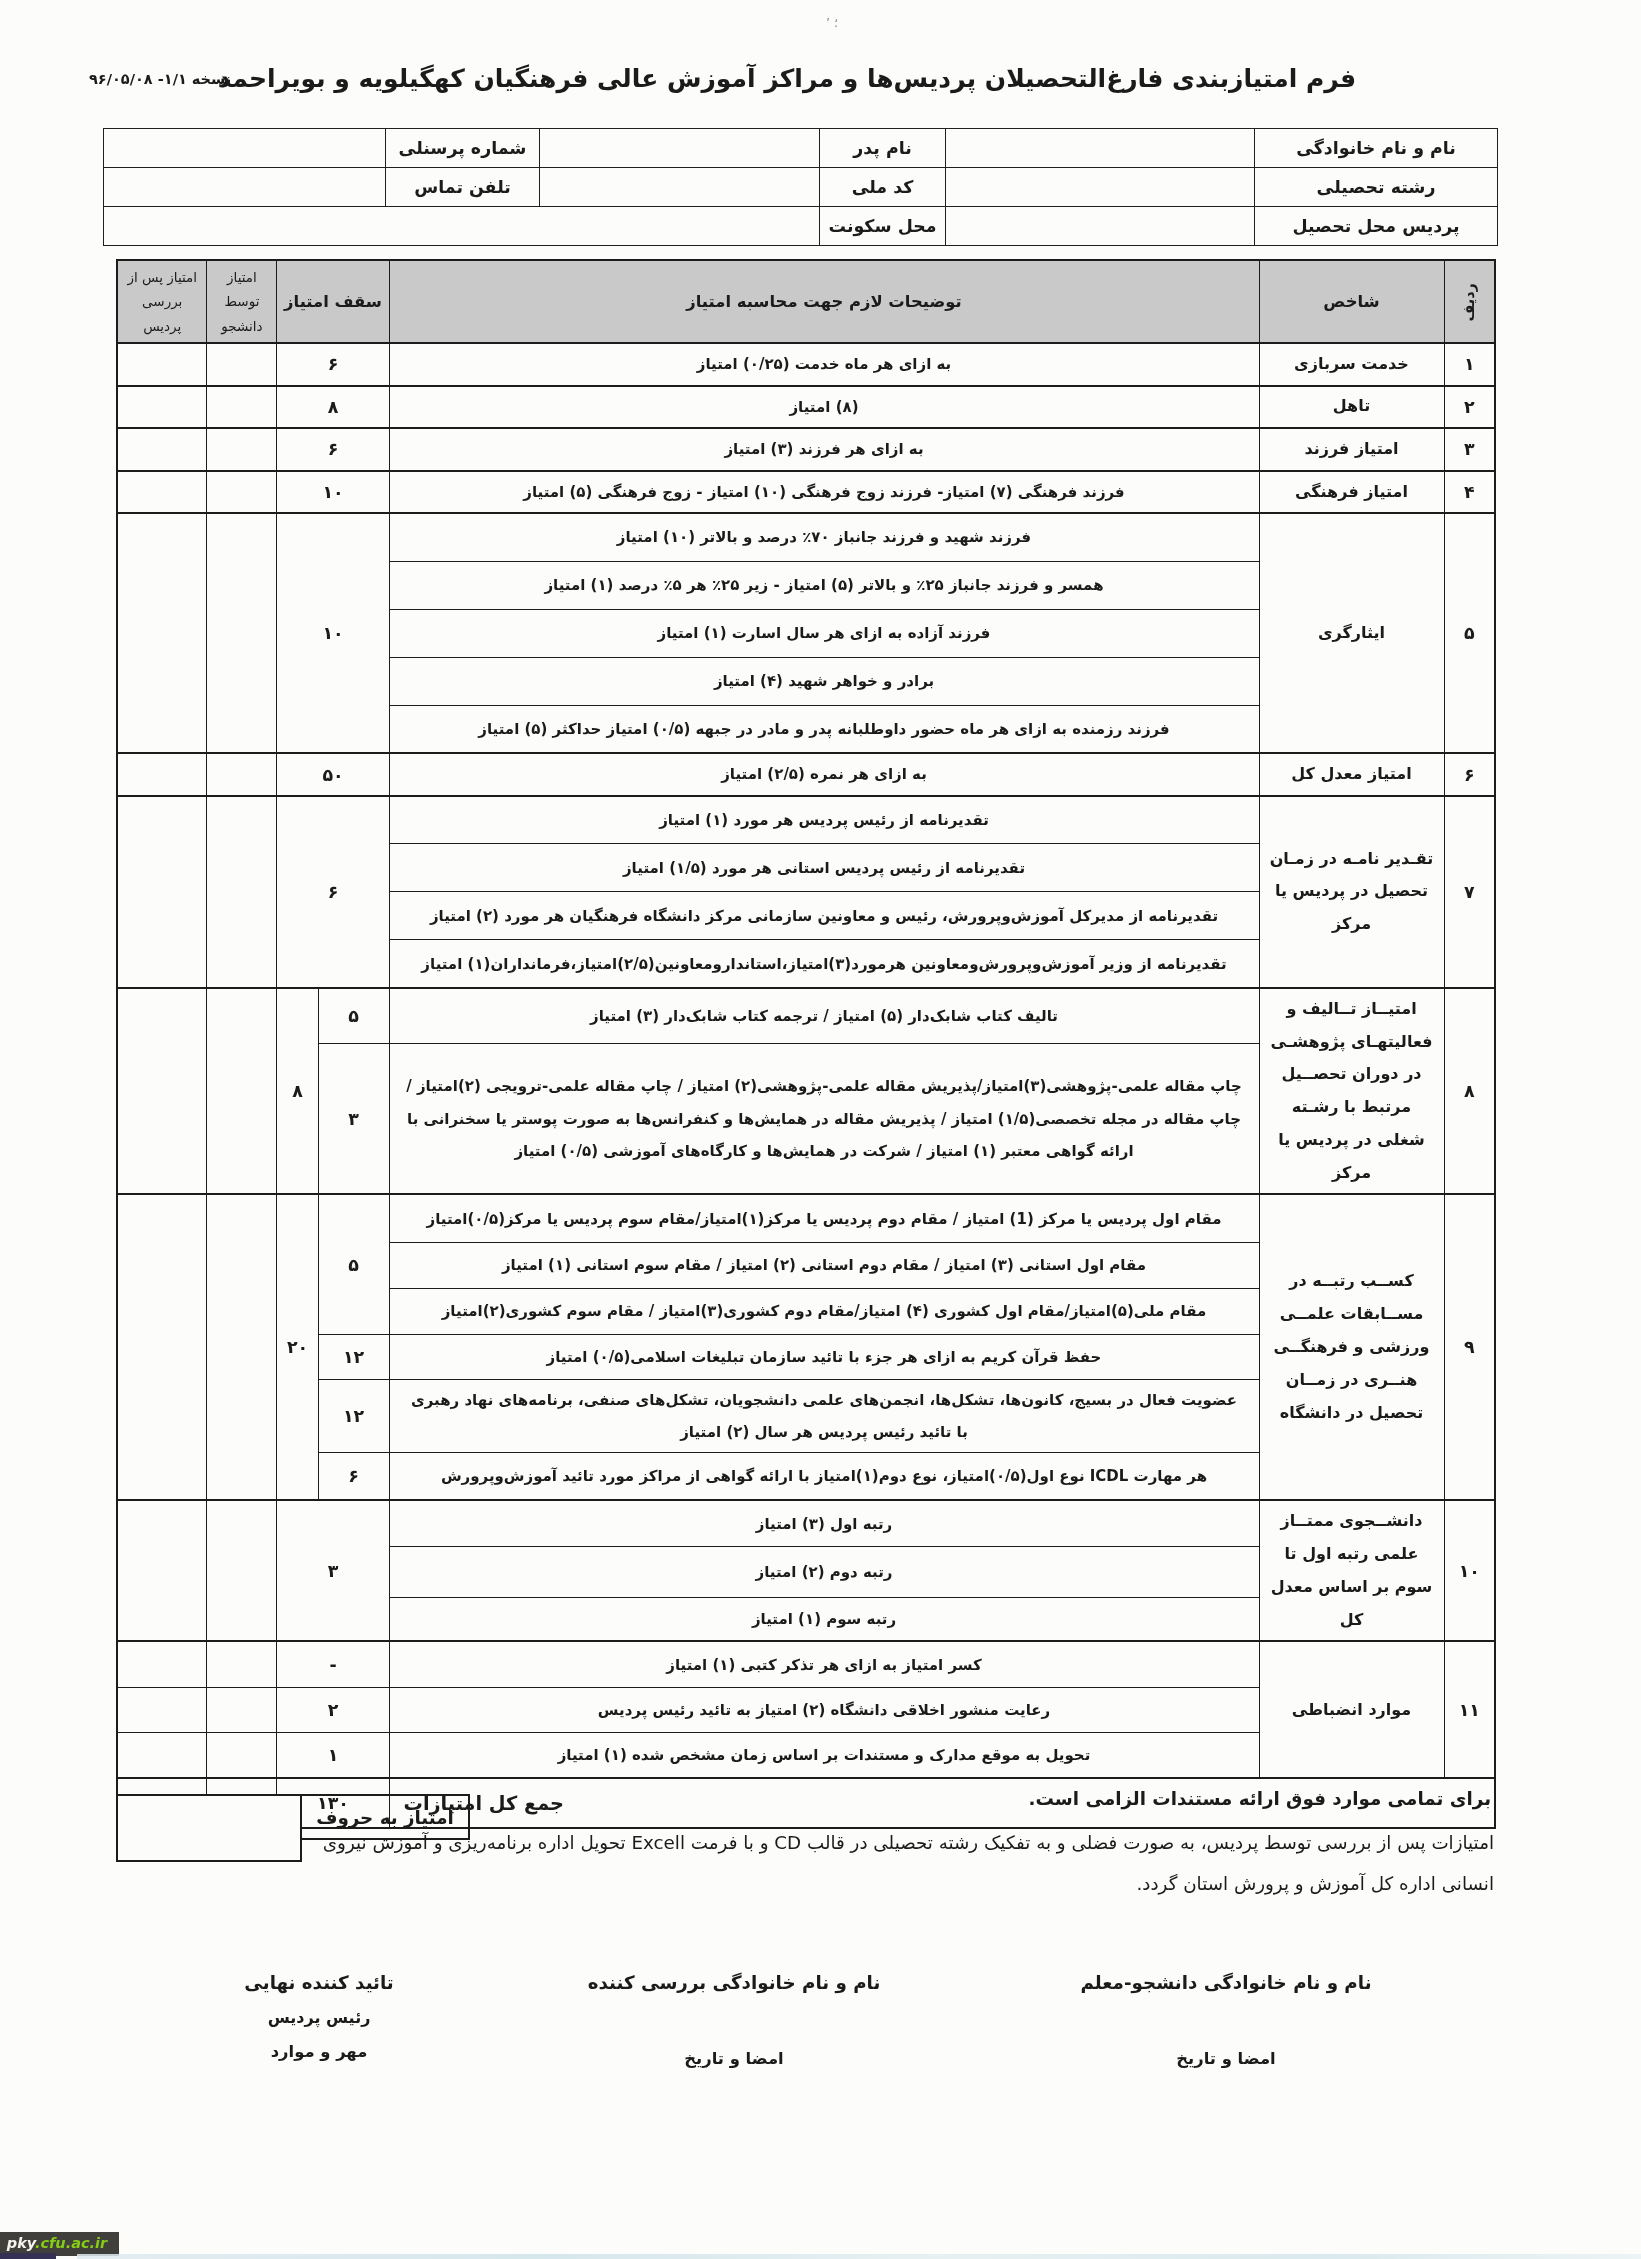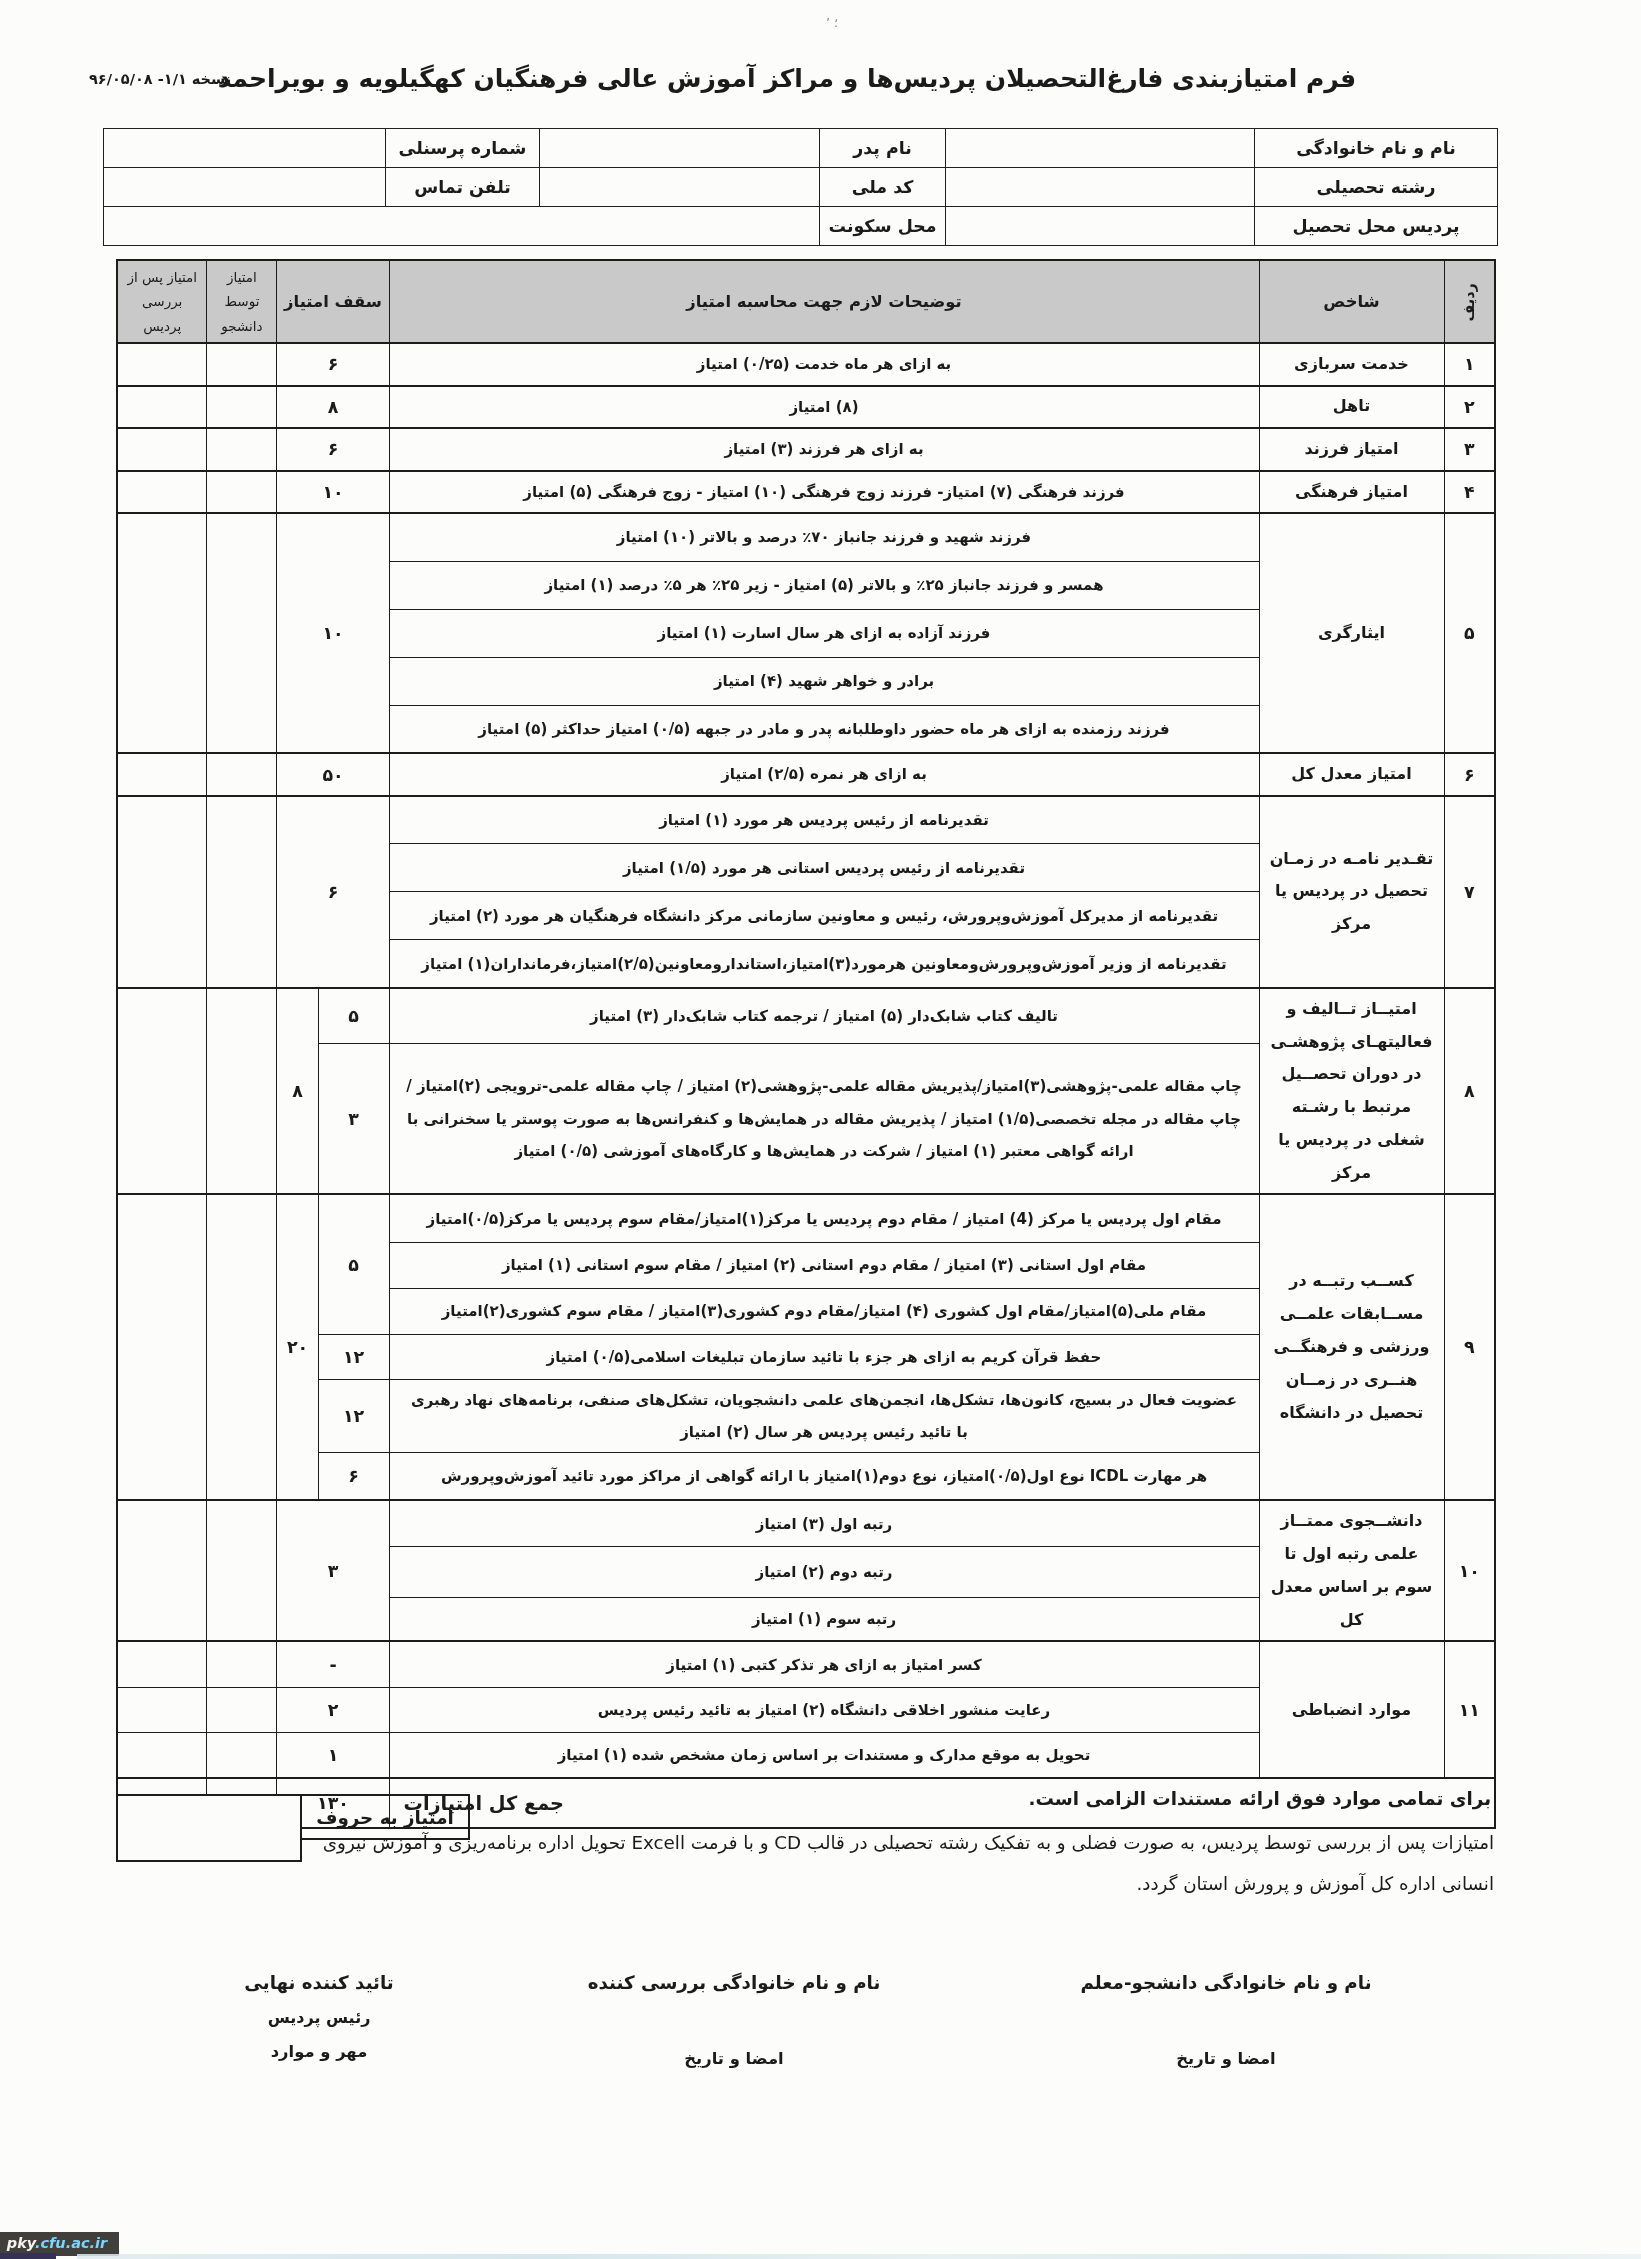--- a/index.html
+++ b/index.html
@@ -41,21 +41,21 @@
   .sig .name{font-size:18.3px;}
   .sig .name2{font-size:16px;margin-top:15.4px;}
   .sig .sub{font-size:16.4px;margin-top:56px;}
   .sig .sub-close{font-size:16.4px;margin-top:14.5px;}
   .sig-student{right:222px;}
   .sig-reviewer{left:541px;}
   .sig-approver{left:126px;}
   
   .wm{position:absolute;left:0;top:2232px;background:#413f3b;padding:2.9px 11.6px 4.8px 6.8px;direction:ltr;font-style:italic;font-weight:bold;font-size:14.5px;white-space:nowrap;}
   .wm .w1{color:#f6f3ee;}
-  .wm .w2{color:#7dd3fc;}
+  .wm .w2{color:#84cc16;}
   .chip{position:absolute;left:0;top:2253px;width:56px;height:6.8px;background:#353055;}
   .strip{position:absolute;left:77px;right:0;top:2254px;height:5.8px;background:linear-gradient(90deg,#dfeaf0,#cfe3ea 30%,#e3eef1 55%,#d4e6ec 80%,#eaf2f4);opacity:.85;}
 </style>
 </head>
 <body>
 
 <div class="page">
 
   <div class="speck">؛ ٬</div>
   <div class="version">نسخه ۱/۱- ۹۶/۰۵/۰۸</div>
@@ -211,21 +211,21 @@
       <td rowspan="2"></td>
     </tr>
     <tr style="height:124px">
       <td class="ds">چاپ مقاله علمی-پژوهشی(۳)امتیاز/پذیریش مقاله علمی-پژوهشی(۲) امتیاز / چاپ مقاله علمی-ترویجی (۲)امتیاز / چاپ مقاله در مجله تخصصی(۱/۵) امتیاز / پذیریش مقاله در همایش‌ها و کنفرانس‌ها به صورت پوستر یا سخنرانی با ارائه گواهی معتبر (۱) امتیاز / شرکت در همایش‌ها و کارگاه‌های آموزشی (۰/۵) امتیاز</td>
       <td class="cap">۳</td>
     </tr>
 
     <tr class="g" style="height:48px">
       <td class="no" rowspan="6">۹</td>
       <td class="ind" rowspan="6">کســب رتبــه در مســابقات علمــی ورزشی و فرهنگــی هنــری در زمــان تحصیل در دانشگاه</td>
-      <td class="ds">مقام اول پردیس یا مرکز (4) امتیاز / مقام دوم پردیس یا مرکز(۱)امتیاز/مقام سوم پردیس یا مرکز(۰/۵)امتیاز</td>
+      <td class="ds">مقام اول پردیس یا مرکز (1) امتیاز / مقام دوم پردیس یا مرکز(۱)امتیاز/مقام سوم پردیس یا مرکز(۰/۵)امتیاز</td>
       <td class="cap" rowspan="3">۵</td>
       <td class="cap" rowspan="6">۲۰</td>
       <td rowspan="6"></td>
       <td rowspan="6"></td>
     </tr>
     <tr style="height:46px">
           <td class="ds">مقام اول استانی (۳) امتیاز / مقام دوم استانی (۲) امتیاز / مقام سوم استانی (۱) امتیاز</td>
         </tr>
     <tr style="height:46px">
           <td class="ds">مقام ملی(۵)امتیاز/مقام اول کشوری (۴) امتیاز/مقام دوم کشوری(۳)امتیاز / مقام سوم کشوری(۲)امتیاز</td>

